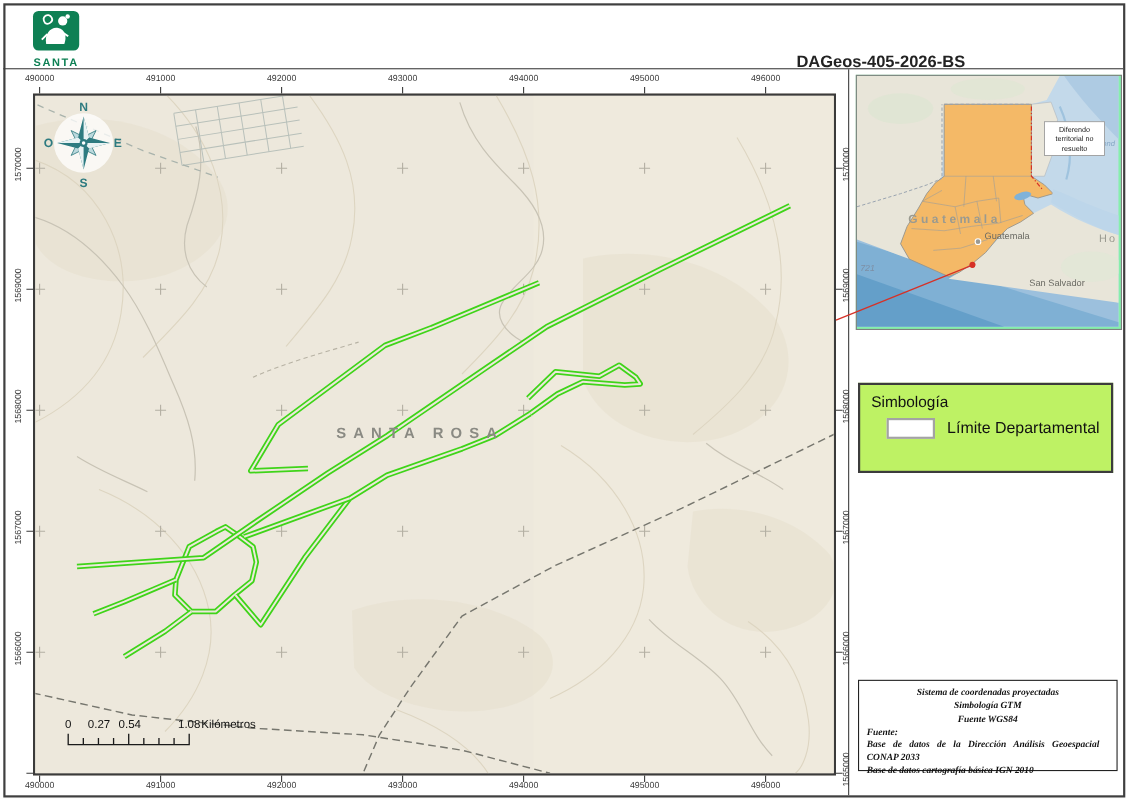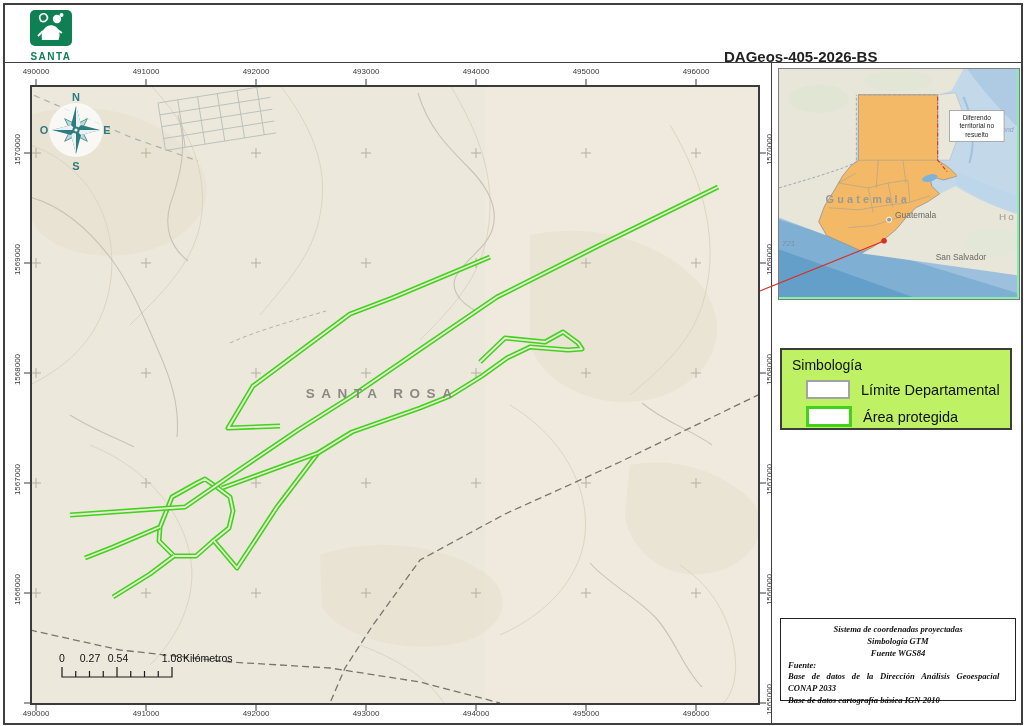--- a/index.html
+++ b/index.html
@@ -260,24 +260,20 @@
       <circle cx="106" cy="173" r="2.6" fill="#d63127"></circle>
     </svg>
   </div>
 
   <div class="abs" id="legend-box">
     <div id="legend-title">Simbología</div>
     <div class="legend-row">
       <span class="swatch departmental"></span>
       <span class="legend-label">Límite Departamental</span>
     </div>
-    <div class="legend-row">
-      <span class="swatch protected"></span>
-      <span class="legend-label">Área protegida</span>
-    </div>
   </div>
 
   <div class="abs" id="info-box">
     <div class="info-c">Sistema de coordenadas proyectadas</div>
     <div class="info-c">Simbología GTM</div>
     <div class="info-c">Fuente WGS84</div>
     <div class="info-l">Fuente:</div>
     <div class="info-l spread">Base de datos de la Dirección Análisis Geoespacial</div>
     <div class="info-l">CONAP 2033</div>
     <div class="info-l">Base de datos cartografía básica IGN 2010</div>

